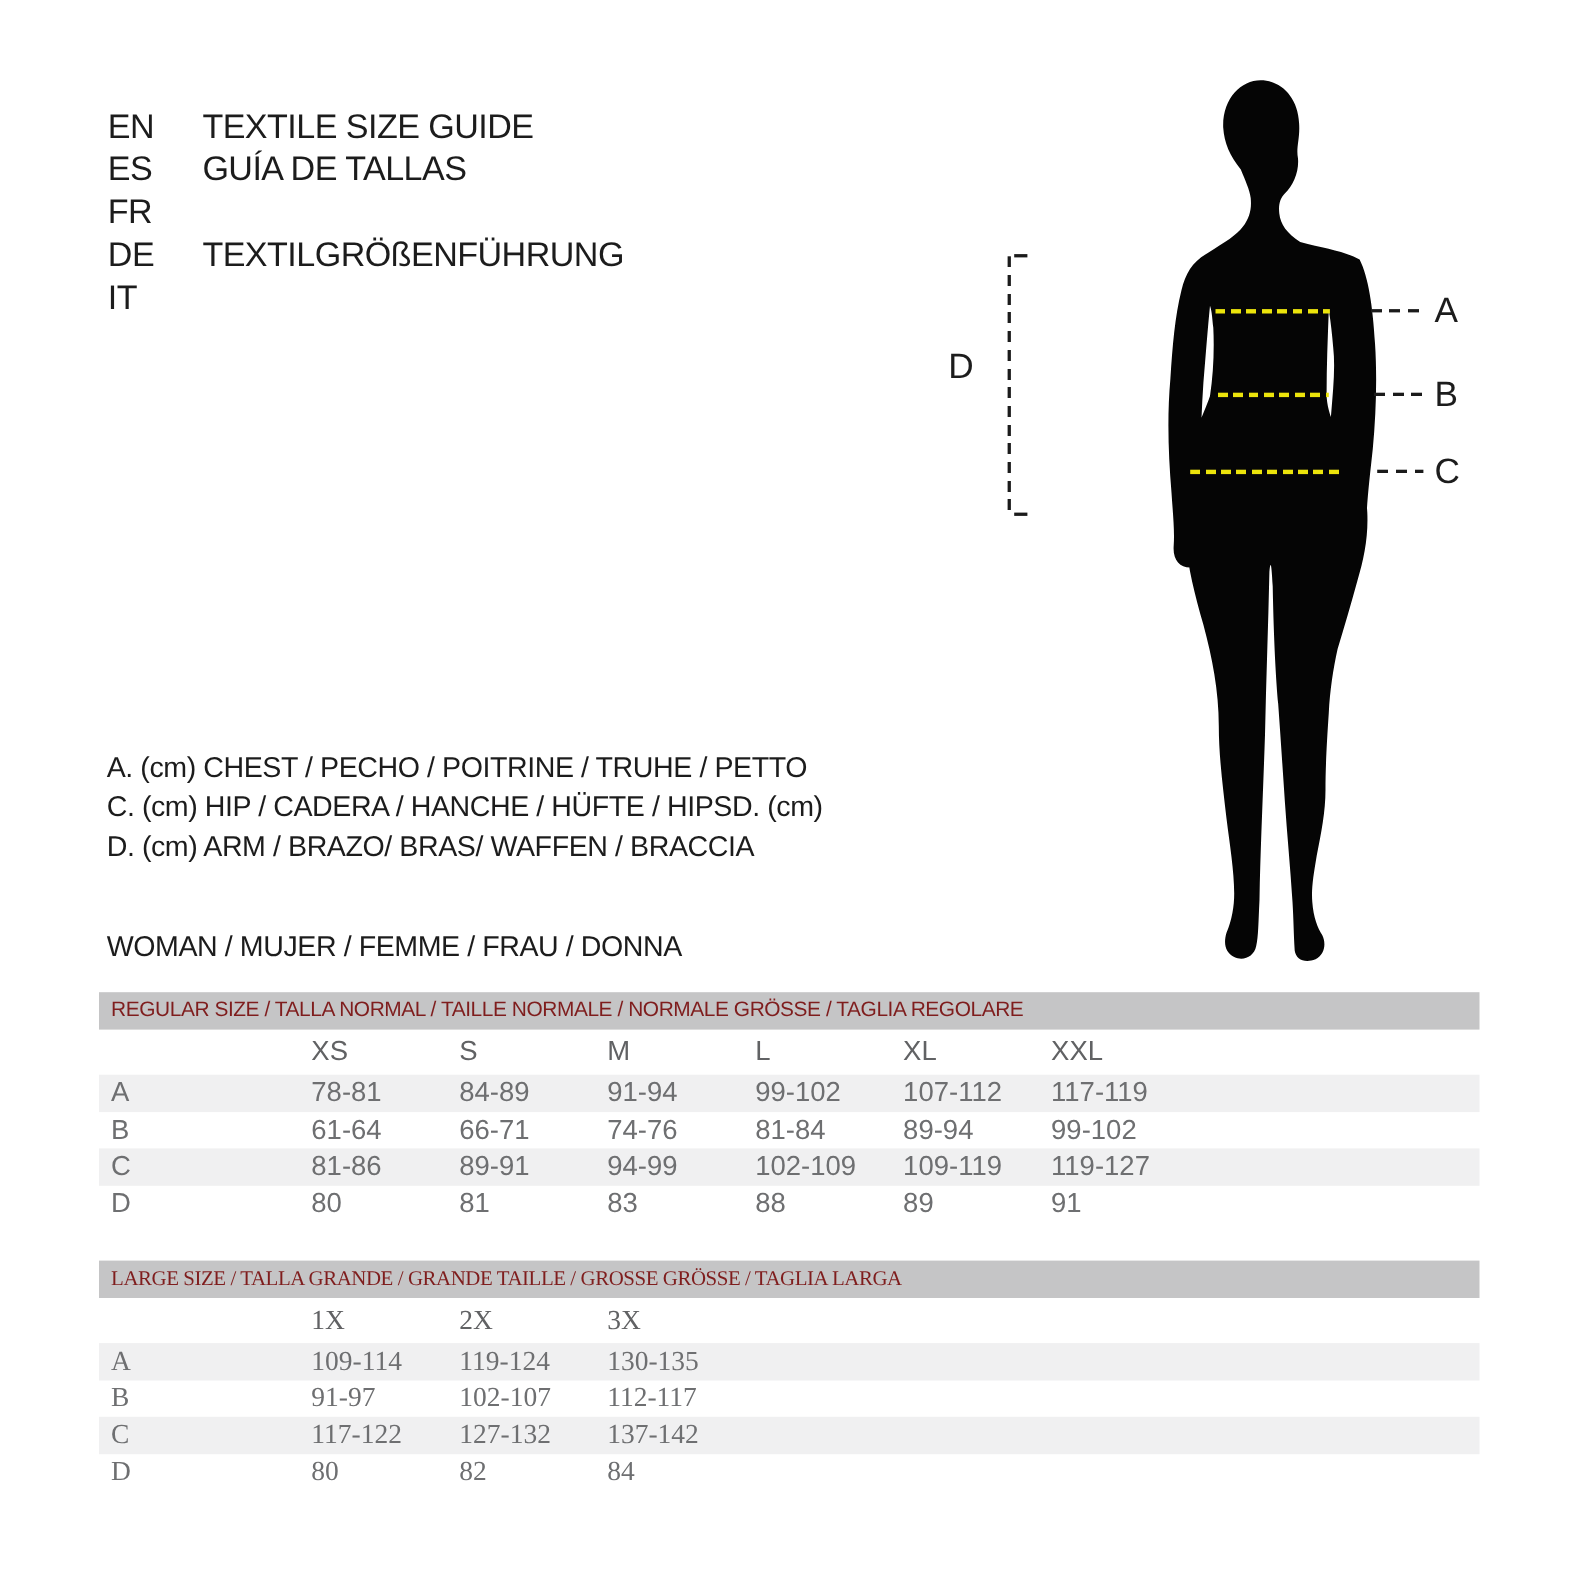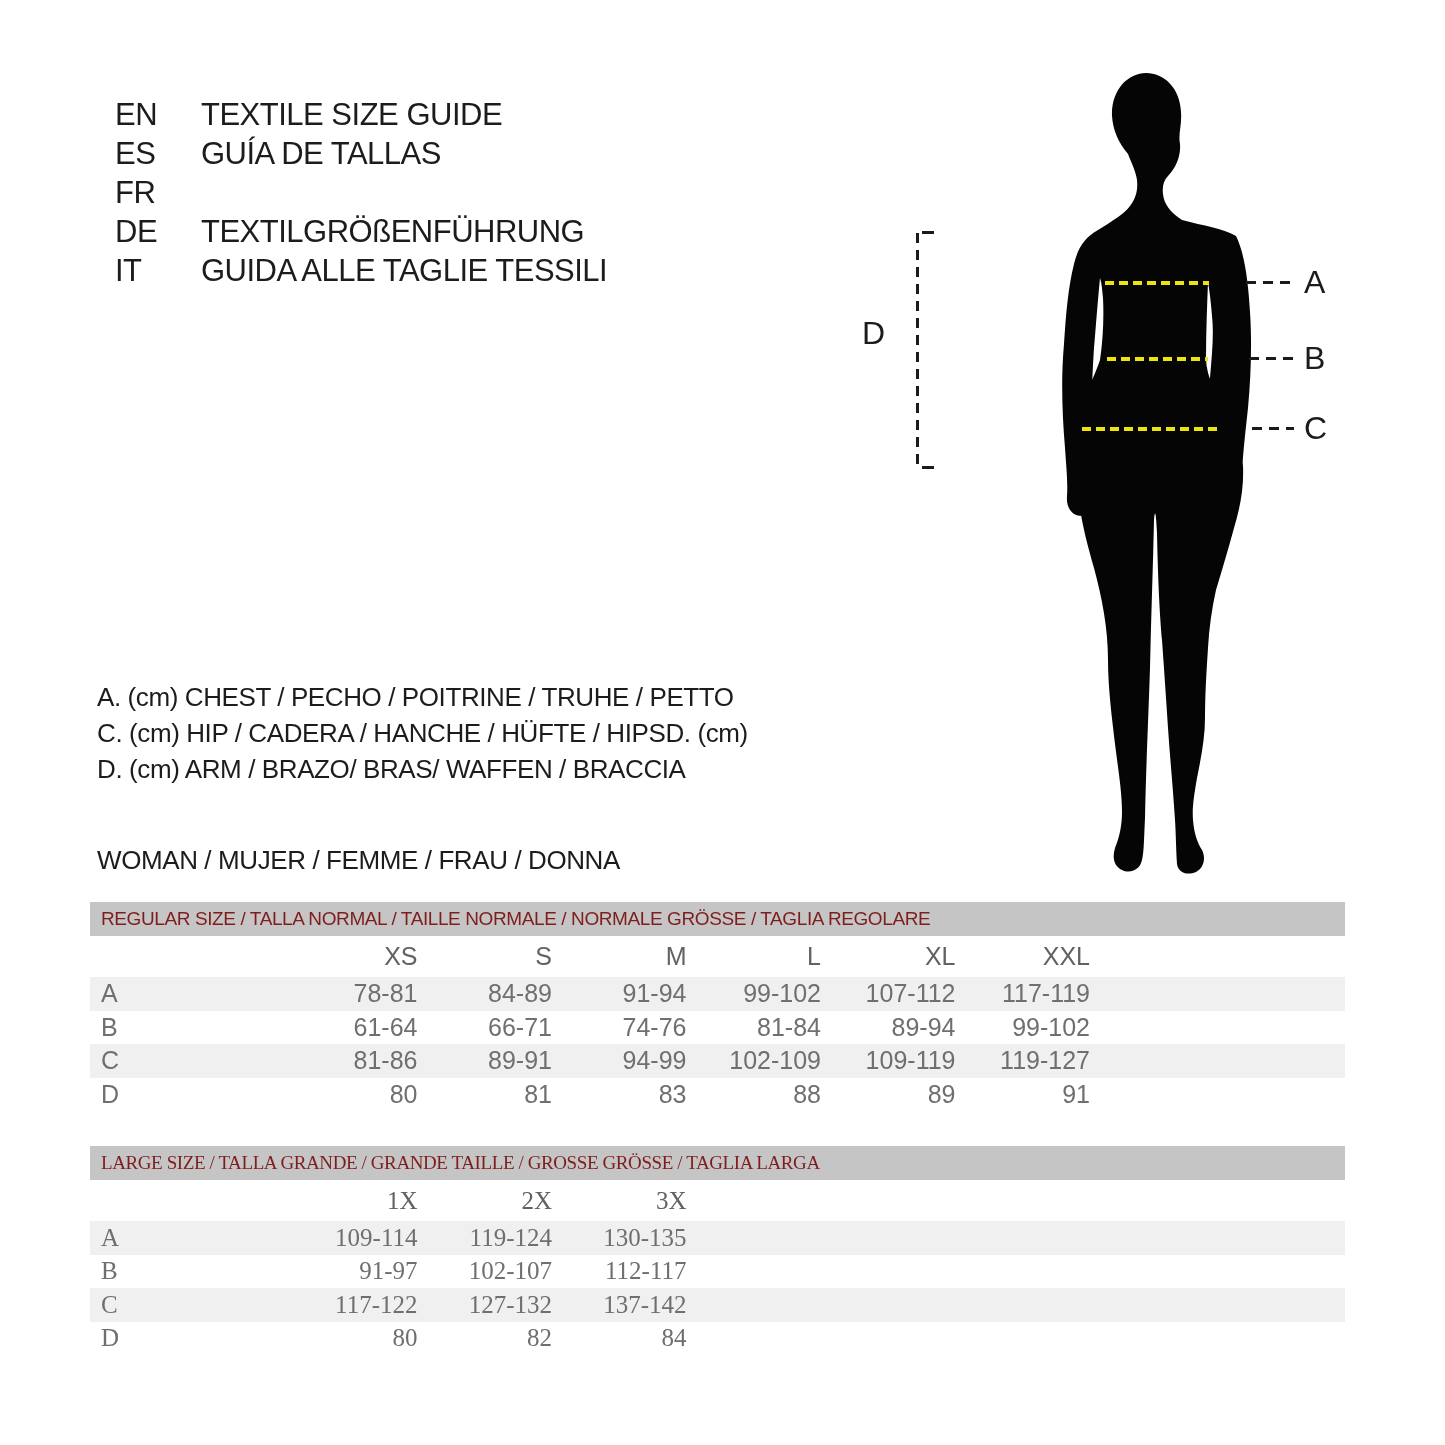--- a/index.html
+++ b/index.html
@@ -1,21 +1,21 @@
 <!DOCTYPE html>
 <html><head>
 <meta charset="utf-8">
 <style>
   html,body{margin:0;padding:0;background:#fff;}
   .canvas{position:relative;width:1445px;height:1445px;background:#ffffff;
           font-family:"Liberation Sans", sans-serif;color:#1c1c1c;overflow:hidden;}
 
   
   .languages{position:absolute;left:98px;top:95px;font-size:31px;line-height:39px;
-             letter-spacing:-0.5px;font-weight:400;margin-left:17px;}
+             letter-spacing:-0.5px;font-weight:400;}
   .lang-row{display:flex;}
   .lang-code{width:86px;flex:0 0 86px;}
 
   
   .legend{position:absolute;left:97px;top:679px;font-size:26px;line-height:36px;letter-spacing:-0.4px;}
   .gender-line{position:absolute;left:97px;top:845px;font-size:26px;letter-spacing:-0.4px;}
 
   
   .figure-svg{position:absolute;left:1058px;top:68px;width:204px;height:812px;}
 
@@ -30,21 +30,21 @@
   .measure-label{position:absolute;font-size:32px;letter-spacing:-0.5px;}
 
   
   .size-table{position:absolute;left:90px;width:1255px;}
   .band{height:34px;line-height:34px;background:#c5c5c6;color:#7f1d1d;
         font-size:19px;padding-left:11px;letter-spacing:-0.4px;box-sizing:border-box;}
   .cols-row{display:flex;height:41px;align-items:center;font-size:25px;color:#616264;}
   .t-row{display:flex;height:33.5px;align-items:center;font-size:25px;color:#6e6f71;}
   .t-row.striped{background:#f0f0f1;}
   .cell-label{width:193px;flex:0 0 193px;padding-left:11px;box-sizing:border-box;}
-  .cell{width:134.5px;flex:0 0 134.5px;text-align:right;}
+  .cell{width:134.5px;flex:0 0 134.5px;text-align:left;}
   #table-regular{top:902px;}
   #table-large{top:1146px;font-family:Liberation Serif, serif;}
 </style>
 </head>
 <body>
 
 <div class="canvas">
 
   <div class="languages">
     <div class="lang-row">
@@ -57,21 +57,20 @@
     </div>
     <div class="lang-row">
       <span class="lang-code">FR</span>
     </div>
     <div class="lang-row">
       <span class="lang-code">DE</span>
       <span>TEXTILGRÖßENFÜHRUNG</span>
     </div>
     <div class="lang-row">
       <span class="lang-code">IT</span>
-      <span>GUIDA ALLE TAGLIE TESSILI</span>
     </div>
   </div>
 
   <svg class="figure-svg" viewBox="0 0 204 812" xmlns="http://www.w3.org/2000/svg">
     <path fill="#050505" d="
       M 88 5
       C 106 5 122 20 123 44
       C 124 58 120 66 122 76
       C 123 88 118 100 110 108
       C 106 112 104 118 105 126

